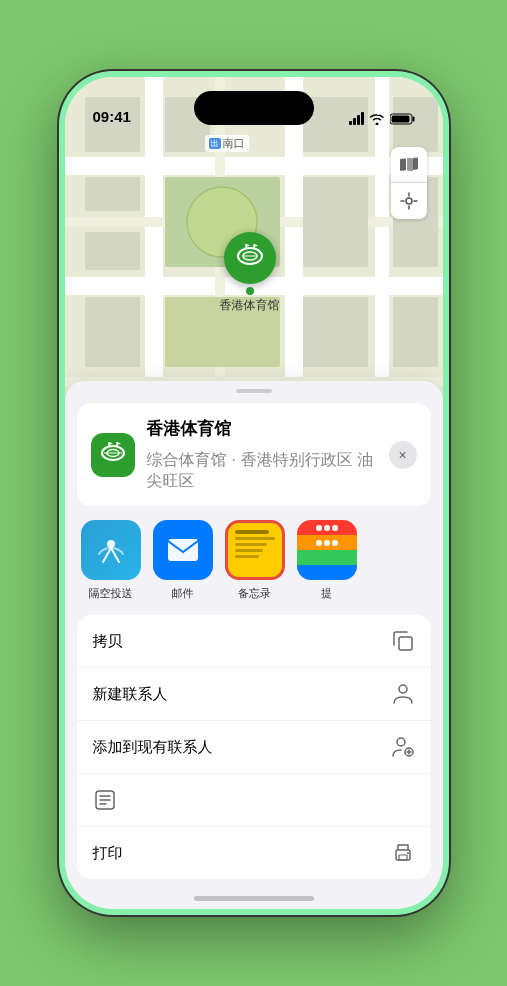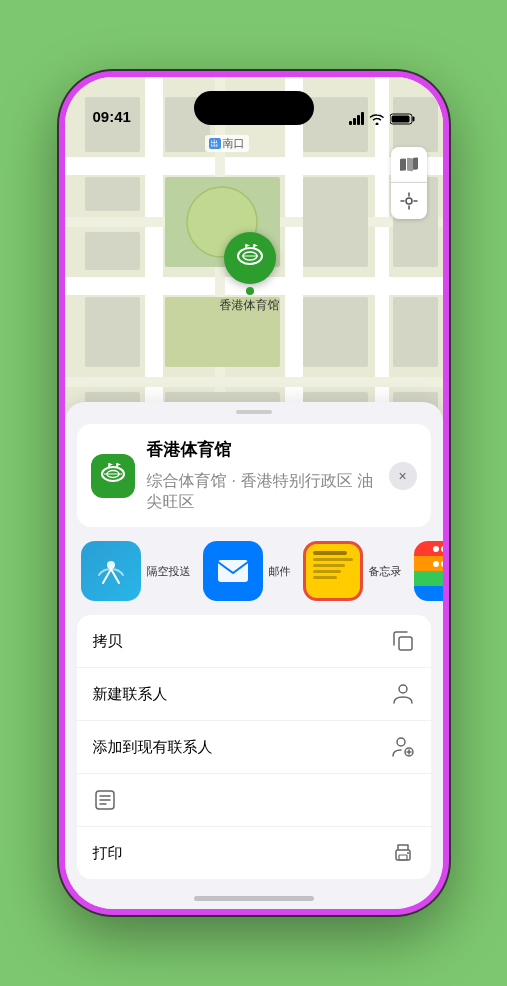--- a/index.html
+++ b/index.html
@@ -10,21 +10,21 @@
       background: #7dc86e;
       display: flex;
       align-items: center;
       justify-content: center;
       font-family: -apple-system, 'PingFang SC', 'Helvetica Neue', sans-serif;
     }
 
     .phone-frame {
       width: 390px;
       height: 844px;
-      background: #d946ef;
+      background: #86efac;
       border-radius: 54px;
       position: relative;
       box-shadow: 0 0 0 2px #333, 0 20px 60px rgba(0,0,0,0.4);
       overflow: hidden;
     }
 
     .phone-screen {
       position: absolute;
       top: 6px;
       left: 6px;
@@ -258,21 +258,21 @@
     
     .share-row {
       display: flex;
       gap: 12px;
       padding: 14px 16px 4px;
       overflow-x: auto;
     }
 
     .share-item {
       display: flex;
-      flex-direction: row;
+      flex-direction: column;
       align-items: center;
       gap: 6px;
       flex-shrink: 0;
     }
 
     .share-icon {
       width: 60px;
       height: 60px;
       border-radius: 14px;
       display: flex;

